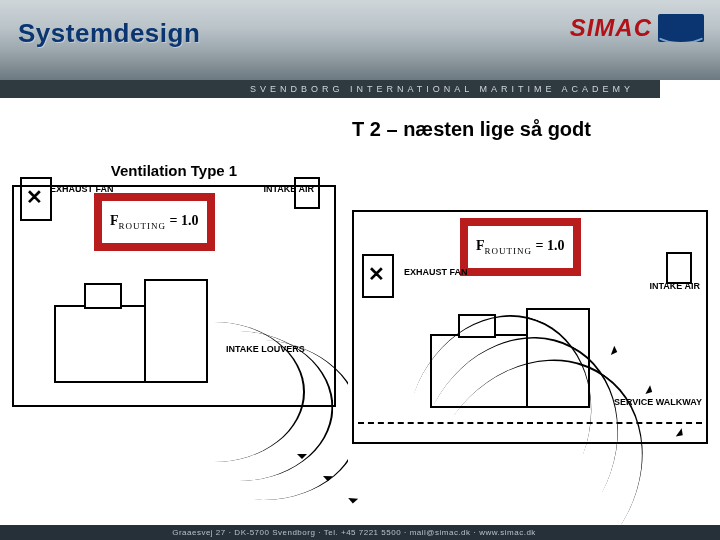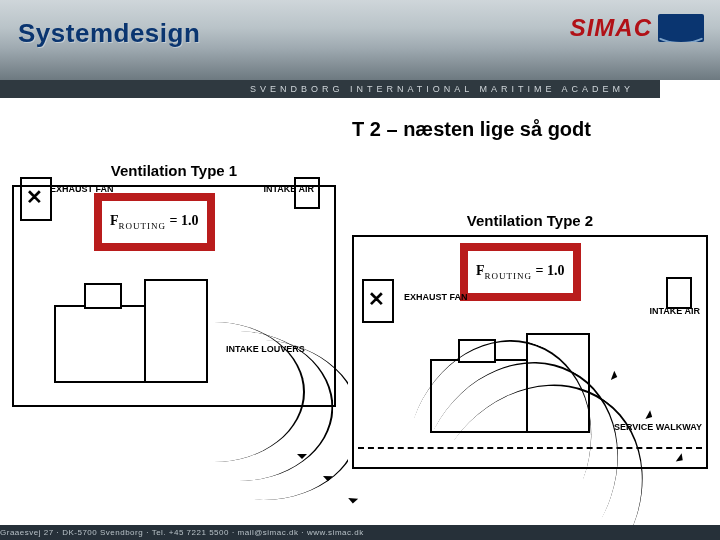--- a/index.html
+++ b/index.html
@@ -63,21 +63,21 @@
   
   .arrow{position:absolute;border-top:2px solid #000;border-radius:50%;height:60px;width:120px;border-left:none;border-right:none;border-bottom:none;transform-origin:left center}
   .arrow::after{content:"";position:absolute;right:-2px;top:-4px;border:5px solid transparent;border-left-color:#000}
   .d1 .arrow.a1{left:200px;top:44px;transform:rotate(90deg);width:140px;height:180px}
   .d1 .arrow.a2{left:226px;top:48px;transform:rotate(92deg);width:150px;height:190px}
   .d1 .arrow.a3{left:252px;top:52px;transform:rotate(94deg);width:160px;height:200px}
   .d2 .arrow.a1{left:60px;top:70px;width:180px;height:220px;transform:rotate(20deg)}
   .d2 .arrow.a2{left:80px;top:76px;width:190px;height:230px;transform:rotate(28deg)}
   .d2 .arrow.a3{left:100px;top:82px;width:200px;height:240px;transform:rotate(36deg)}
   
-  .footer{position:absolute;left:0;bottom:0;width:720px;height:15px;background:#263039;color:#b7c0c6;font-size:8px;letter-spacing:.5px;line-height:15px;text-align:left;padding-right:12px;box-sizing:border-box}
+  .footer{position:absolute;left:0;bottom:0;width:720px;height:15px;background:#263039;color:#b7c0c6;font-size:8px;letter-spacing:.5px;line-height:15px;text-align:center;padding-right:12px;box-sizing:border-box}
 </style>
 </head>
 <body>
 
 <div class="slide">
 
   <div class="header-band"></div>
   <div class="title">Systemdesign</div>
   <div class="logo">
     <span class="logo-text">SIMAC</span>
@@ -103,21 +103,20 @@
       <div class="engine a"></div>
       <div class="engine b"></div>
       <div class="engine t"></div>
       <span class="arrow a1"></span>
       <span class="arrow a2"></span>
       <span class="arrow a3"></span>
     </div>
   </div>
 
   <div class="diagram d2">
-    <div class="dia-title">Ventilation Type 2</div>
     <div class="box">
       <div class="formula">
         <span>F</span><sub>ROUTING</sub><span> = 1.0</span>
       </div>
       <div class="fanbox"></div>
       <div class="intakebox"></div>
       <div class="lbl ef">EXHAUST FAN</div>
       <div class="lbl ia">INTAKE
 AIR</div>
       <div class="lbl sw">SERVICE

